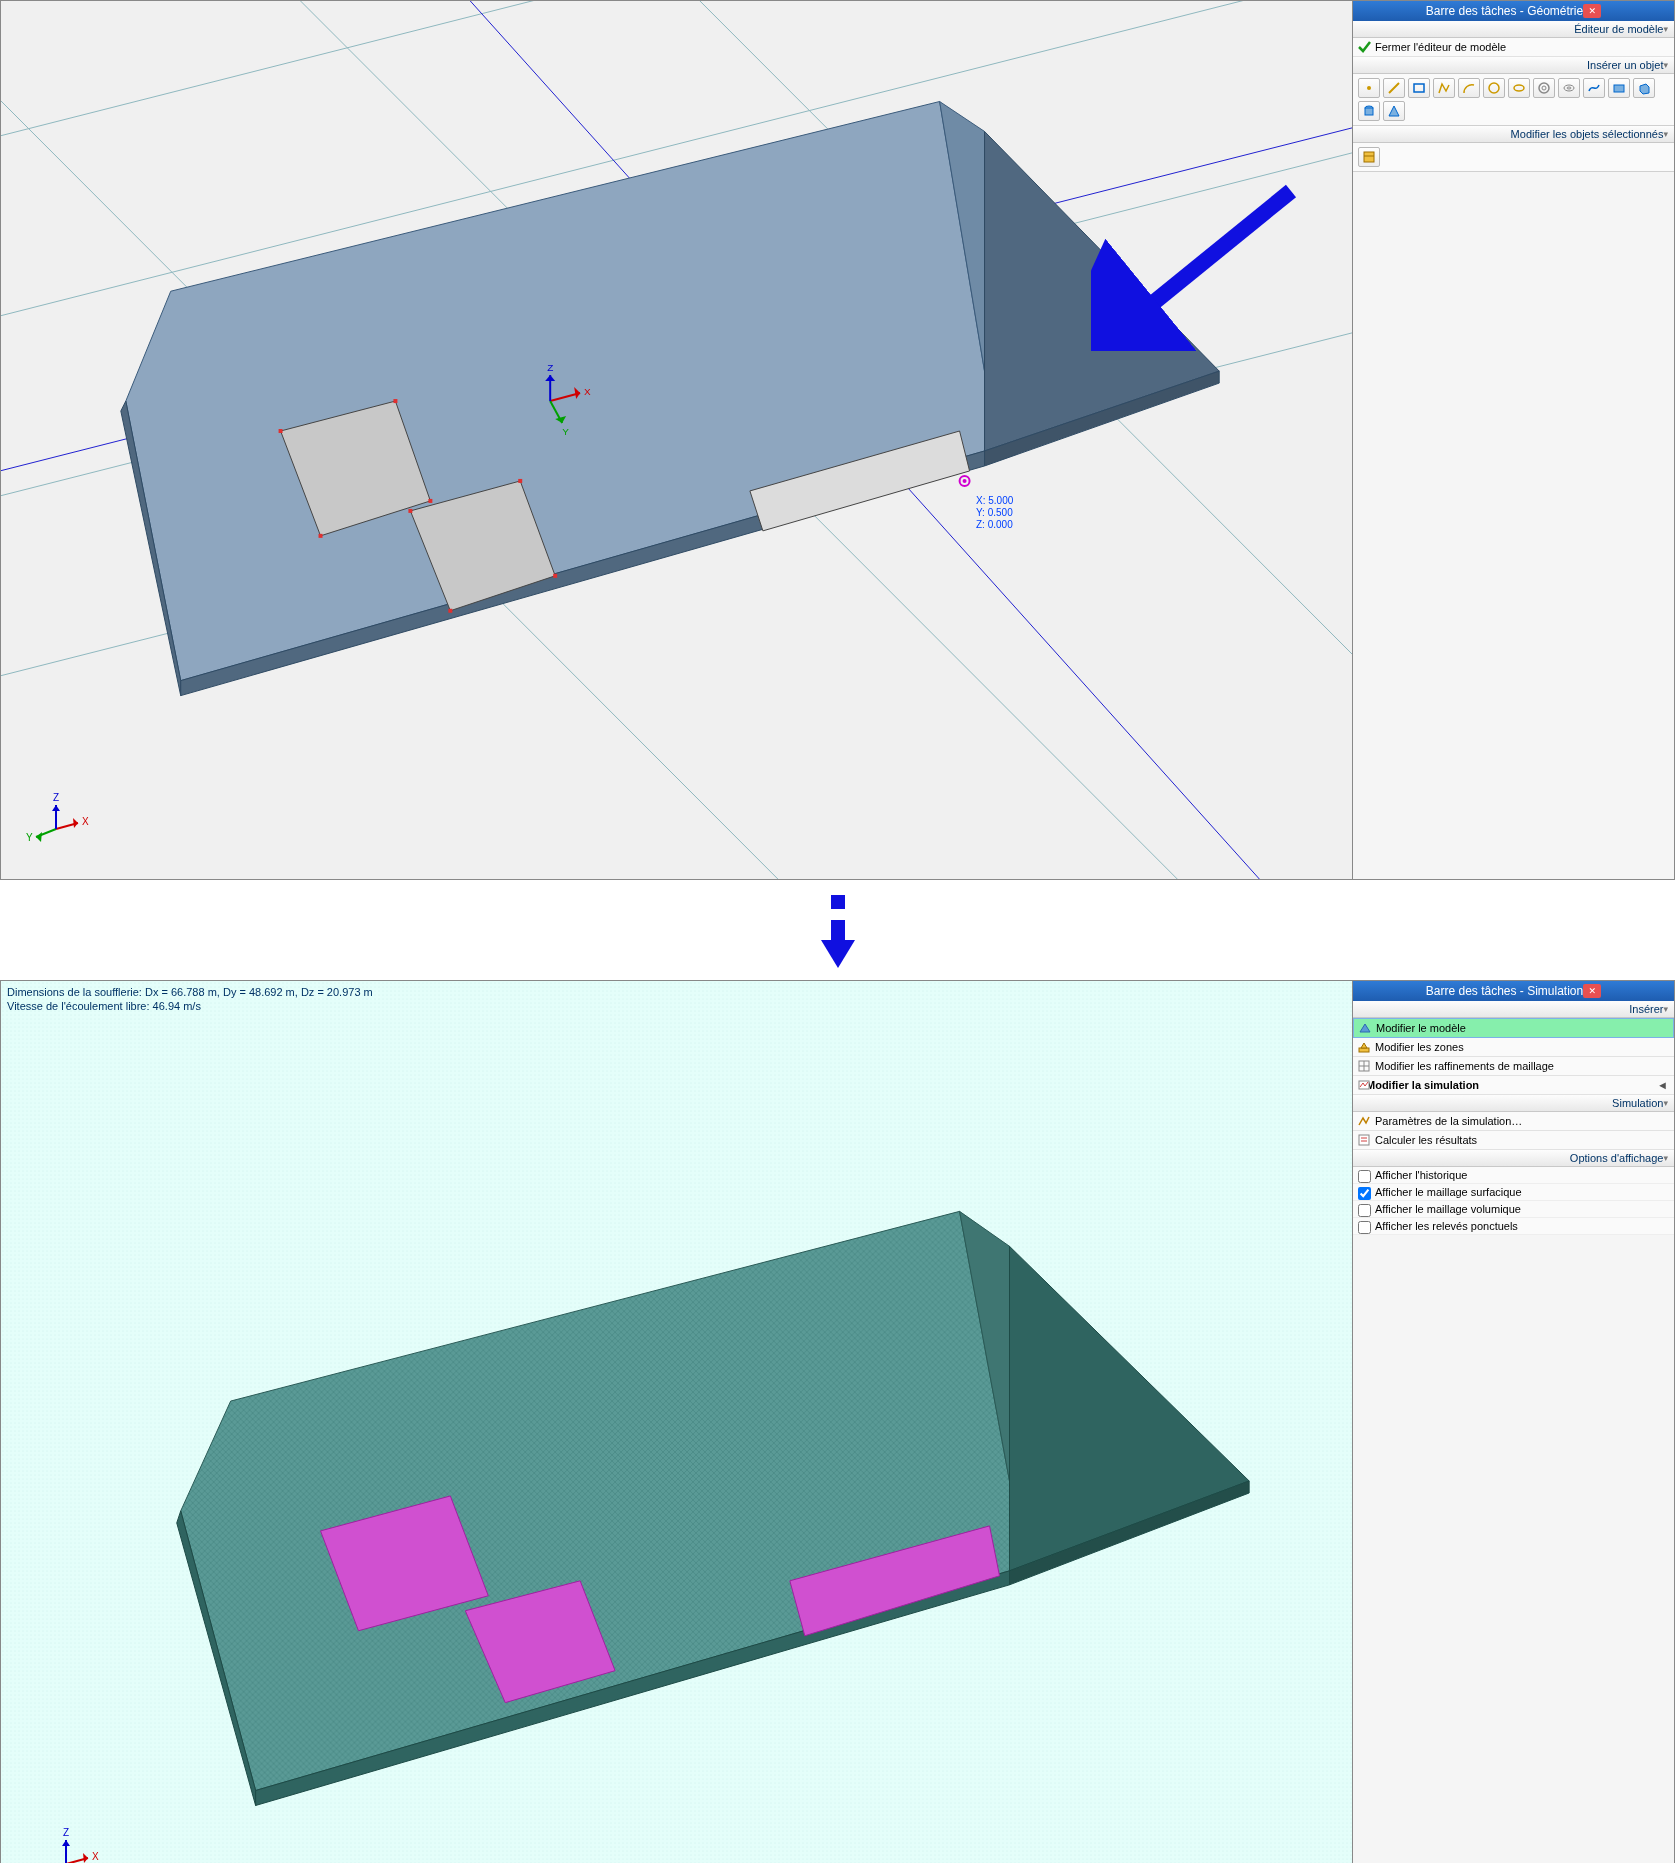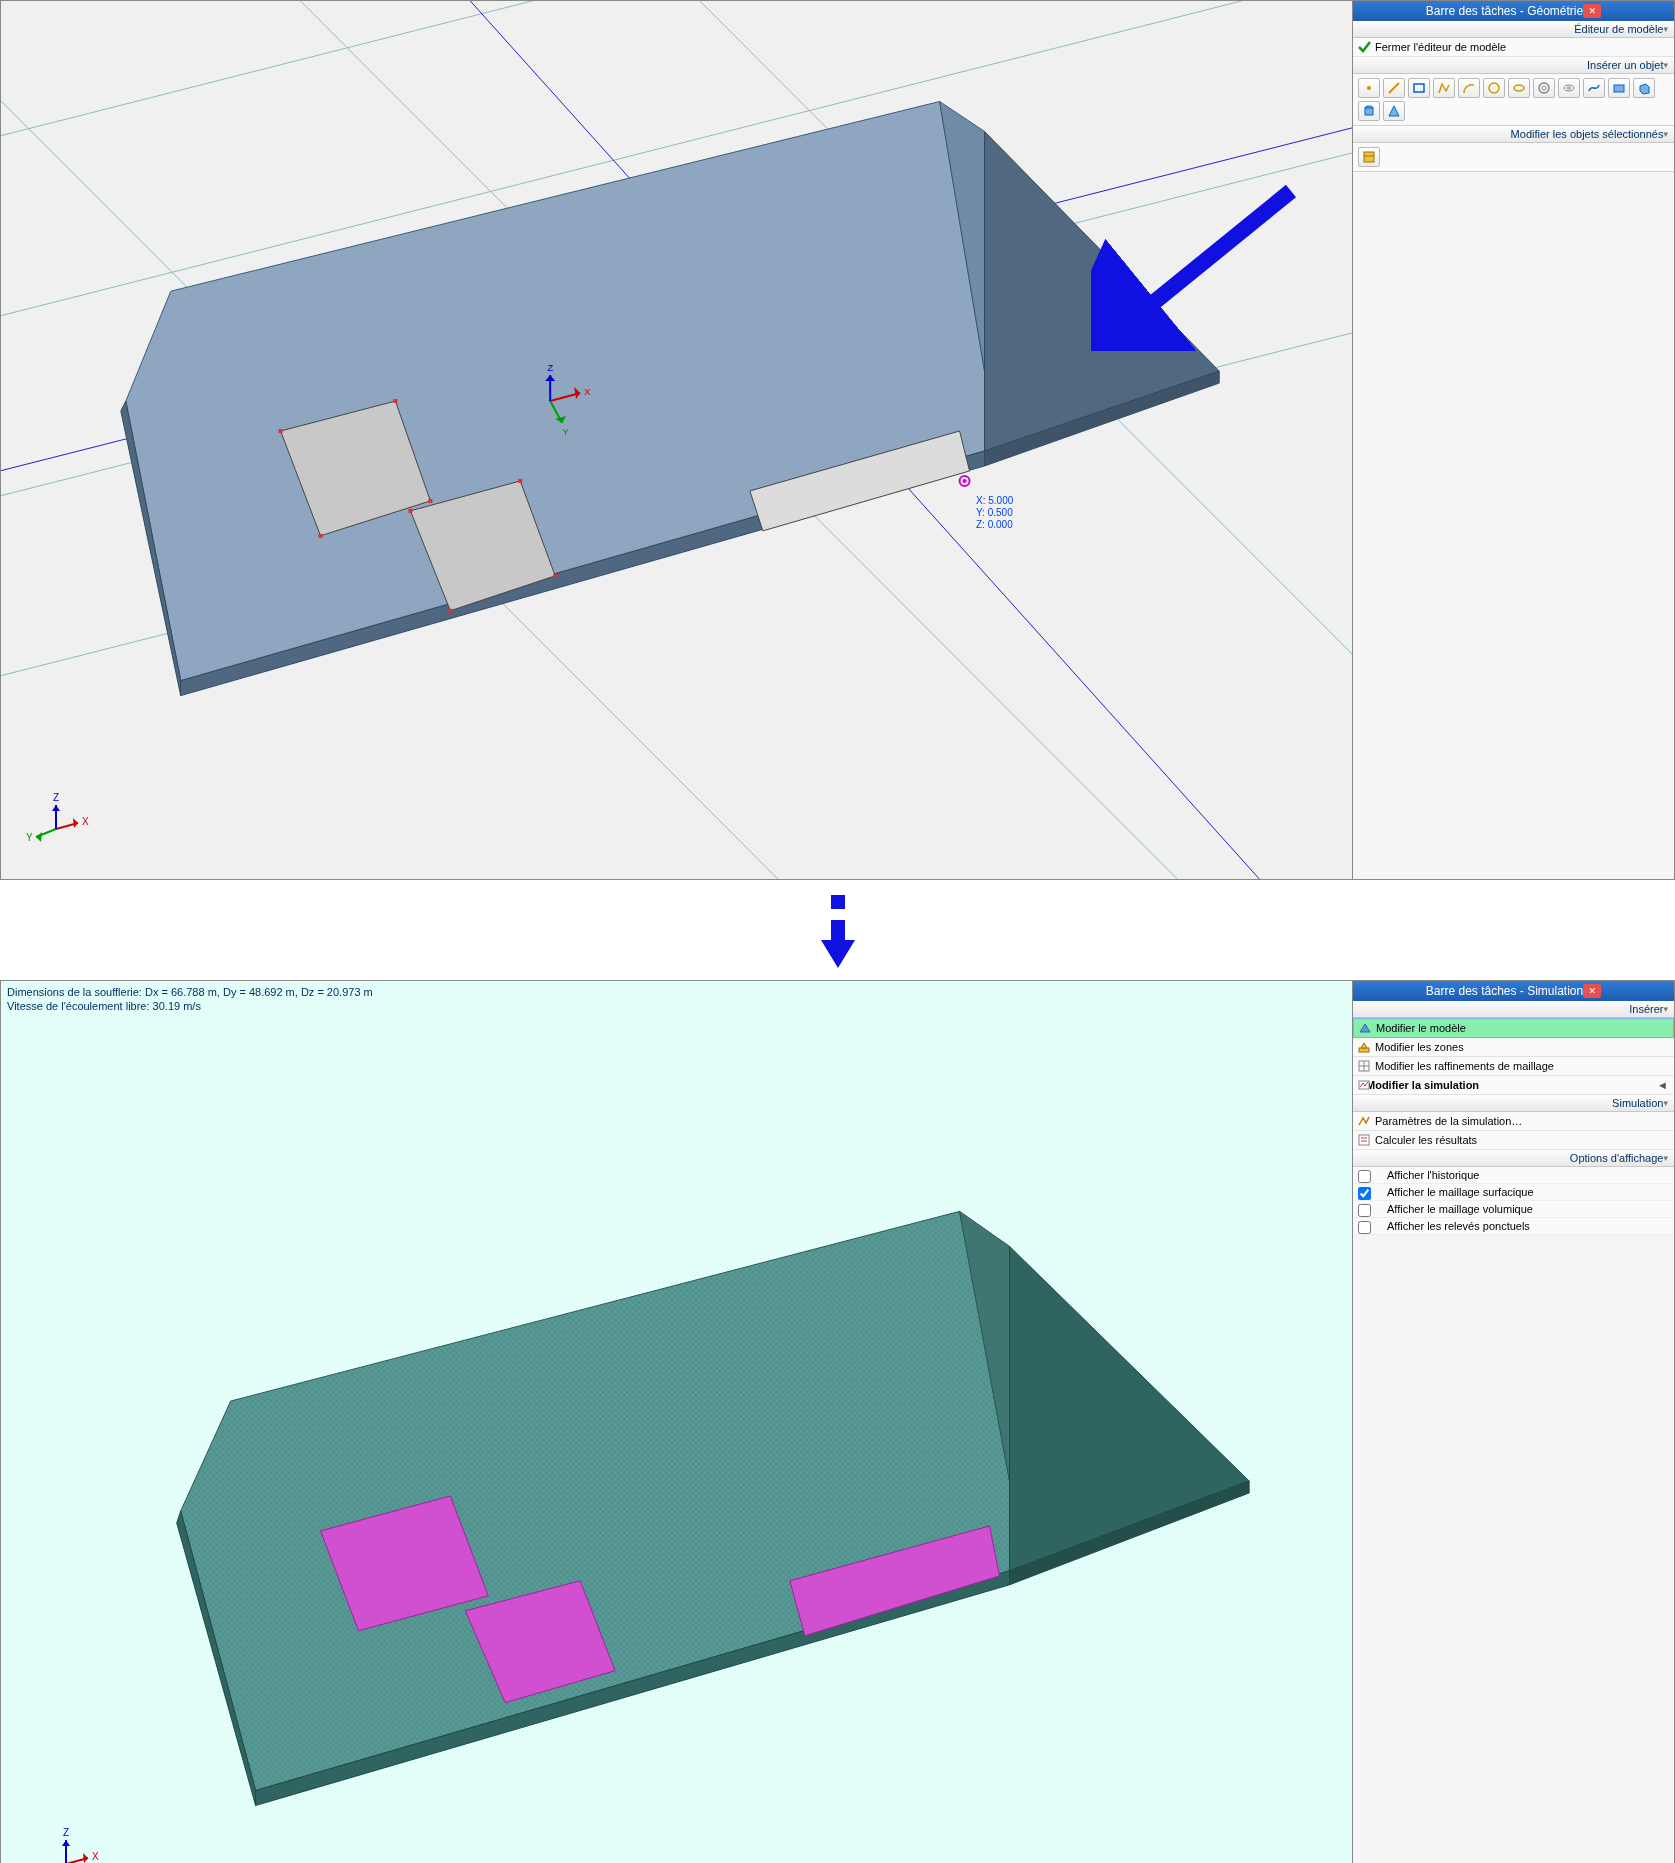--- a/index.html
+++ b/index.html
@@ -23,21 +23,21 @@
   .tp-close { background:#e85050; color:#fff; width:18px; height:14px; border-radius:2px; display:flex; align-items:center;justify-content:center; font-size:9px; cursor:pointer;}
   .tp-shader { background: linear-gradient(#fdfdfd,#e8e8e8); border-bottom:1px solid #c8c8c8; color:#003366; padding:2px 6px; display:flex; justify-content:flex-end; align-items:center;}
   .tp-shader .chev { color:#777; font-size:9px;}
   .tp-row { background:#fafafa; border-bottom:1px solid #e2e2e2; padding:3px 8px 3px 22px; position:relative; cursor:pointer; }
   .tp-row.sel { background:#86efac; border:1px solid #7bb1e8;}
   .tp-row .ico { position:absolute; left:4px; top:2px; width:14px; height:14px; }
   .tp-body { flex:1; background:#f5f5f5; }
   .tp-toolbar { background:#fafafa; border-bottom:1px solid #d0d0d0; padding:4px 5px; display:flex; flex-wrap:wrap; gap:3px;}
   .toolbtn { width:22px; height:20px; border:1px solid #b8b8b8; border-radius:2px; background:linear-gradient(#fefefe,#ececec); display:flex; align-items:center;justify-content:center; font-size:11px; cursor:pointer;}
   .toolbtn svg {width:14px;height:14px;}
-  .tp-check { padding:2px 8px 2px 34px; position:relative; background:#fafafa; border-bottom:1px solid #eee; cursor:pointer;}
+  .tp-check { padding:2px 8px 2px 22px; position:relative; background:#fafafa; border-bottom:1px solid #eee; cursor:pointer;}
   .tp-check input { position:absolute; left:5px; top:3px; }
 
   
   .triad { position:absolute; width:70px; height:70px; }
   .triad svg { width:100%; height:100%; overflow:visible;}
   .triad text { font: 10px Arial; }
 
   
   .coords { position:absolute; color:#0040ff; font: 10px monospace; line-height:12px;margin-top:44px; }
 
@@ -307,21 +307,21 @@
       <polygon points="255,810 1010,590 1010,604 255,825" fill="#2f6460" stroke="#1d4a46"></polygon>
       <polygon points="1010,590 1250,500 1250,512 1010,604" fill="#234e4a" stroke="#1d4a46"></polygon>
 
       <polygon points="320,550 450,515 488,615 358,650" fill="#d050d0" stroke="#a020a0"></polygon>
       <polygon points="465,630 580,600 615,690 505,722" fill="#d050d0" stroke="#a020a0"></polygon>
       <polygon points="790,600 990,545 1000,595 805,655" fill="#d050d0" stroke="#a020a0"></polygon>
     </svg>
 
     <div class="info-text" style="left:6px; top:4px;">
       <div>Dimensions de la soufflerie: Dx = 66.788 m, Dy = 48.692 m, Dz = 20.973 m</div>
-      <div>Vitesse de l'écoulement libre: 30.19 m/s</div>
+      <div>Vitesse de l'écoulement libre: 46.94 m/s</div>
     </div>
 
     <div class="triad" style="left:30px; bottom:60px;">
       <svg viewBox="0 0 70 70">
         <g transform="translate(35,50)">
           <line x1="0" y1="0" x2="22" y2="-6" stroke="#d00000" stroke-width="2"></line>
               <polygon points="22,-6 17,-11 18,-1" fill="#d00000"></polygon>
           <line x1="0" y1="0" x2="-20" y2="8" stroke="#00a000" stroke-width="2"></line>
               <polygon points="-20,8 -14,3 -15,13" fill="#00a000"></polygon>
           <line x1="0" y1="0" x2="0" y2="-24" stroke="#0000d0" stroke-width="2"></line>

